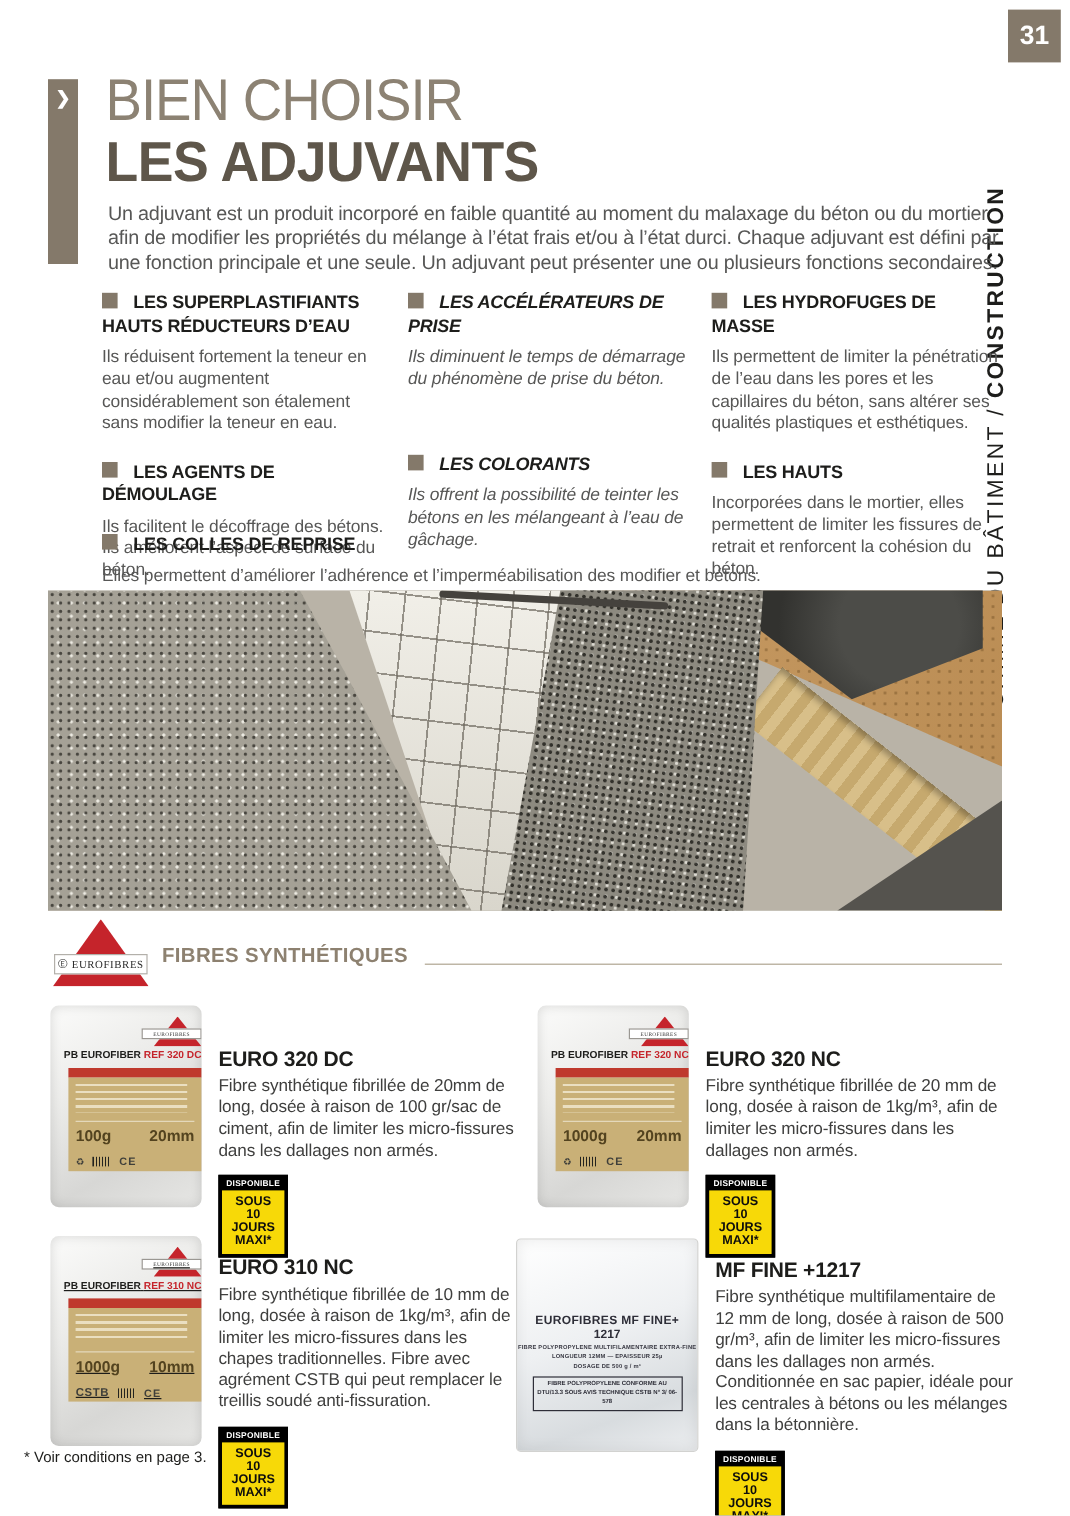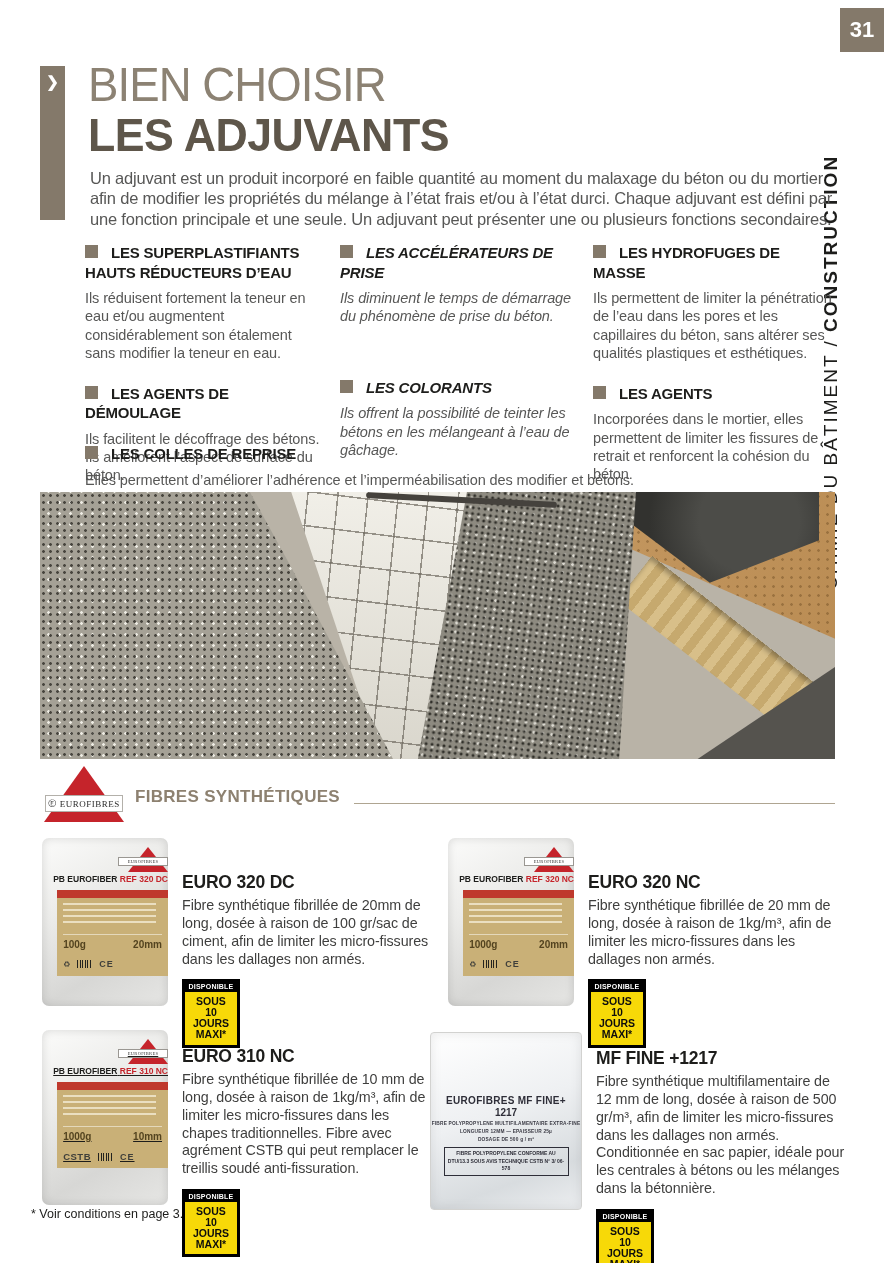--- a/index.html
+++ b/index.html
@@ -103,39 +103,39 @@
   .bag-tri{margin-top:9px;width:40px;height:25px;background:#c5242b;clip-path:polygon(50% 0,100% 100%,0 100%);}
   .bag-tri-band{width:48px;height:7px;background:#fff;border:1px solid #9a9792;margin-top:-15px;
        font-size:4.5px;line-height:7px;text-align:center;letter-spacing:.3px;color:#333;
        font-family:"Liberation Serif",serif;z-index:2;}
   .bag-title{margin-top:8px;font-size:8.5px;font-weight:bold;white-space:nowrap;color:#1d1d1b;}
   .bag-title .ref{color:#c5242b;}
   .bag-strip{width:88%;height:8px;background:#bf392d;margin-top:6px;}
   .bag-label{width:88%;height:78px;background:#c9b077;padding:5px 6px;box-sizing:border-box;}
   .lab-lines{height:24px;width:94%;opacity:.75;
        background:repeating-linear-gradient(rgba(250,245,228,.9) 0 2px,transparent 2px 6px);}
-  .lab-specs{margin-top:7px;display:flex;justify-content:space-between;font-size:10px;font-weight:bold;
+  .lab-specs{margin-top:7px;display:flex;justify-content:space-between;font-size:13px;font-weight:bold;
        color:#53431f;border-top:1px solid rgba(255,255,255,.5);padding-top:4px;}
   .lab-certs{margin-top:9px;display:flex;align-items:center;gap:7px;font-size:8px;color:#3f3f3a;}
   .lab-certs .cstb{font-weight:bold;font-size:9.5px;letter-spacing:.5px;}
   .lab-certs .ce{font-size:9px;font-weight:bold;letter-spacing:1px;}
   .barcode{width:15px;height:8px;background:repeating-linear-gradient(90deg,#23231f 0 1px,transparent 1px 2.6px);}
 
   
   .sack{width:152px;height:178px;flex:0 0 auto;border:1px solid #d2d2d0;border-radius:4px;
        background:linear-gradient(160deg,#ffffff,#eef0f2 45%,#d8dcdf 78%,#eceef0);
        box-shadow:inset 0 0 12px rgba(0,0,0,.09);
        display:flex;flex-direction:column;align-items:center;padding-top:62px;box-sizing:border-box;}
   .sack-t1{font-size:10px;font-weight:bold;color:#2e2e38;letter-spacing:.3px;}
   .sack-t2{font-size:10px;font-weight:bold;color:#2e2e38;margin-top:1px;}
   .sack-s{font-size:4.8px;font-weight:bold;color:#3a3a44;margin-top:3px;letter-spacing:.2px;text-align:center;}
   .sack-box{margin-top:5px;border:1px solid #2e2e38;font-size:5px;font-weight:bold;color:#2e2e38;
        padding:2px 3px;width:78%;text-align:center;line-height:1.5;}
 
-  .footnote{position:absolute;left:31px;top:1207px;font-size:12.5px;color:#1d1d1b;}
+  .footnote{position:absolute;left:20px;top:1207px;font-size:12.5px;color:#1d1d1b;}
 </style>
 </head>
 <body>
 
 <div class="page">
 
   <div class="pagenum">
     <span>31</span>
   </div>
   <div class="side-tab">
@@ -170,21 +170,21 @@
       <p class="sec-b">Ils offrent la possibilité de teinter les bétons en les mélangeant à l’eau de gâchage.</p>
     </div>
   </div>
 
   <div class="col" id="col3">
     <div class="sec">
       <div class="sec-t"><span class="sq"></span><span>LES HYDROFUGES DE MASSE</span></div>
       <p class="sec-b">Ils permettent de limiter la pénétration de l’eau dans les pores et les capillaires du béton, sans altérer ses qualités plastiques et esthétiques.</p>
     </div>
     <div class="sec">
-      <div class="sec-t"><span class="sq"></span><span>LES AGENTS</span></div>
+      <div class="sec-t"><span class="sq"></span><span>LES HAUTS</span></div>
       <p class="sec-b">Incorporées dans le mortier, elles permettent de limiter les fissures de retrait et renforcent la cohésion du béton.</p>
     </div>
   </div>
 
   <div class="full-sec">
     <div class="sec-t"><span class="sq"></span><span>LES COLLES DE REPRISE</span></div>
     <p class="sec-b">Elles permettent d’améliorer l’adhérence et l’imperméabilisation des modifier et bétons.</p>
   </div>
 
   <div class="photo">

